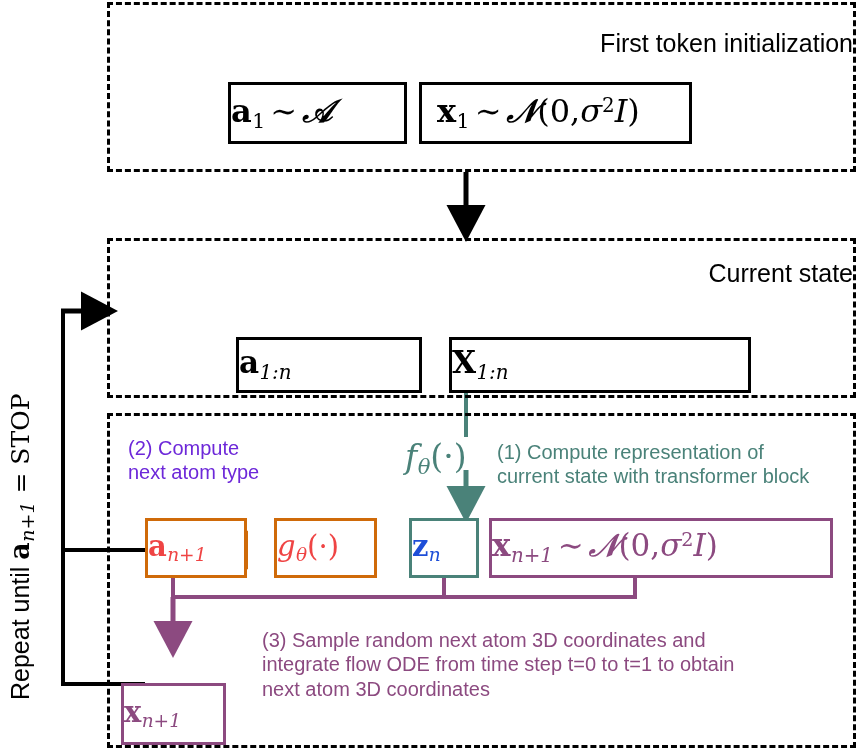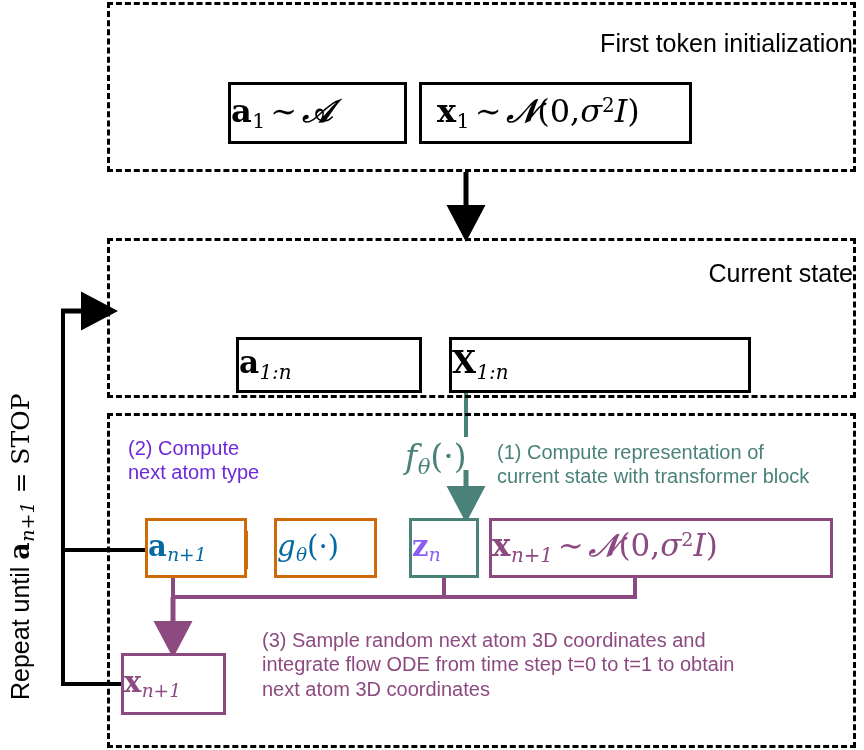--- a/index.html
+++ b/index.html
@@ -38,22 +38,22 @@
   
   .mbox {
     position: absolute;
     box-sizing: border-box;
     border: 3px solid #000000;
     background: #ffffff;
     display: flex;
     align-items: center;
     color: #000000;
   }
-  .mbox.teal   { border-color: #4a8279; color: #8b5cf6; }
-  .mbox.orange { border-color: #cf6a09; color: #0369a1; }
+  .mbox.teal   { border-color: #4a8279; color: #1d4ed8; }
+  .mbox.orange { border-color: #cf6a09; color: #ef4444; }
   .mbox.purple { border-color: #8c4a80; color: #8c4a80; }
 
   
   .math {
     font-family: "DejaVu Serif", "Liberation Serif", serif;
     white-space: nowrap;
     line-height: 1;
   }
   .bf { font-weight: bold; }
   .it { font-style: italic; }
@@ -218,21 +218,21 @@
       <span class="bf">z</span><span class="sub"><span class="it">n</span></span>
     </span>
   </div>
 
   <div class="mbox purple" style="left:489px; top:518px; width:344px; height:60px;">
     <span class="math" style="font-size:31px;">
       <span class="bf">x</span><span class="sub"><span class="it">n</span>+1</span><span class="op">∼</span><span class="cal">𝒩</span>(0,<span class="it">σ</span><span class="sup">2</span><span class="it">I</span>)
     </span>
   </div>
 
-  <div class="mbox purple" style="left:121px; top:653px; width:105px; height:62px;">
+  <div class="mbox purple" style="left:121px; top:683px; width:105px; height:62px;">
     <span class="math" style="font-size:29px;">
       <span class="bf">x</span><span class="sub"><span class="it">n</span>+1</span>
     </span>
   </div>
 
   <div class="note purple" style="left:262px; top:628px; width:590px;">(3) Sample random next atom 3D coordinates and
 integrate flow ODE from time step t=0 to t=1 to obtain
 next atom 3D coordinates</div>
 
   <div class="vcaption" style="left:6px; top:700px;">

